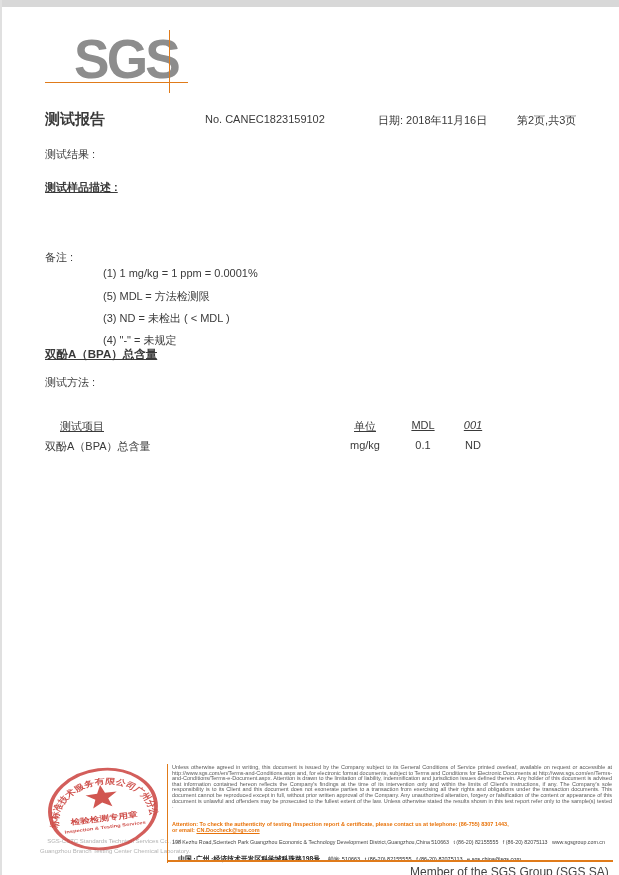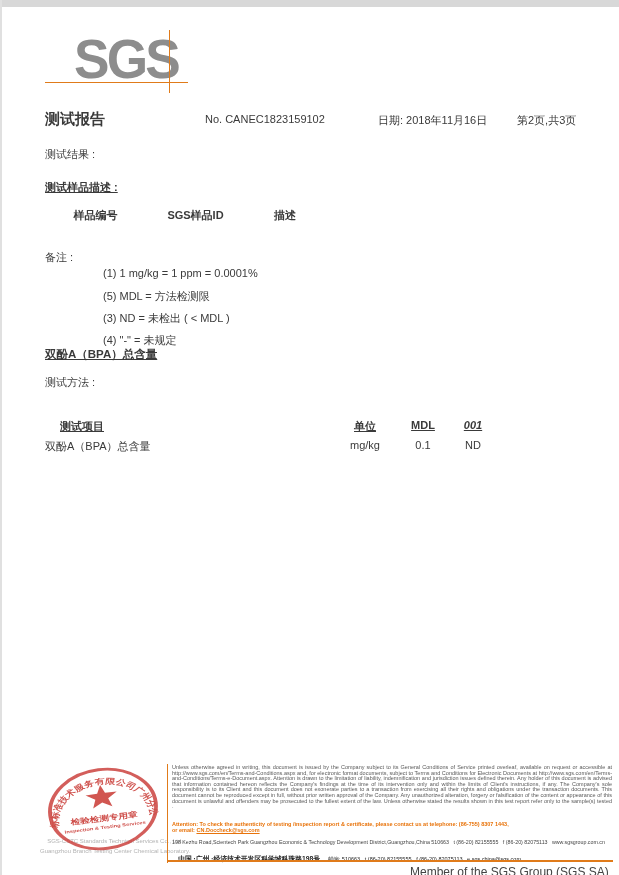--- a/index.html
+++ b/index.html
@@ -45,21 +45,21 @@
 
   .notes-label { position: absolute; left: 45px; top: 250px; }
   .note-item { position: absolute; left: 103px; font-size: 11px; color: #3a3a3a; }
 
   .section-heading { position: absolute; left: 45px; top: 347px; font-size: 11.5px; font-weight: bold; text-decoration: underline; color: #3a3a3a; }
   .method-label { position: absolute; left: 45px; top: 375px; }
   .method-text { position: absolute; left: 103px; top: 375px; width: 465px; font-size: 11px; line-height: 22px; color: #3a3a3a; text-align: justify; }
 
   
   .rt-cell { position: absolute; font-size: 11px; color: #3a3a3a; }
-  .rt-head { font-weight: bold; text-decoration: underline; }
+  .rt-head { font-weight: normal; text-decoration: underline; }
   .rt-center { width: 44px; text-align: center; }
   .rt-italic { font-style: italic; text-align: center; }
 
   
   .stamp-wrap { position: absolute; left: 45px; top: 765px; width: 116px; height: 88px; transform: rotate(-7deg); opacity: 0.9; }
   .company-line { position: absolute; font-size: 6px; color: #b3b3b3; left: 40px; width: 150px; text-align: center; white-space: nowrap; }
   .footer-vline { position: absolute; left: 167px; top: 764px; width: 1px; height: 99px; background: #e07b1a; }
   .legal-text { position: absolute; left: 172px; top: 765px; width: 440px; font-size: 5.5px; line-height: 5.6px; color: #5a5a5a; text-align: justify; }
   .attention-line { position: absolute; left: 172px; width: 440px; font-size: 5.5px; line-height: 5.7px; color: #e8730a; font-weight: bold; }
   .attention-email { text-decoration: underline; }
@@ -83,25 +83,20 @@
   <div class="doc-title">测试报告</div>
   <div class="report-no">No. CANEC1823159102</div>
   <div class="report-date">日期: 2018年11月16日</div>
   <div class="report-page">第2页,共3页</div>
 
   <div class="label results-label">测试结果 :</div>
   <div class="label sample-desc-heading">测试样品描述 :</div>
 
   <table class="sample-table">
     <tbody>
-        <tr>
-      <th class="c1">样品编号</th>
-      <th class="c2">SGS样品ID</th>
-      <th class="c3">描述</th>
-    </tr>
   </tbody>
     </table>
 
   <div class="label notes-label">备注 :</div>
   <div class="note-item" style="top:267px">(1) 1 mg/kg = 1 ppm = 0.0001%</div>
   <div class="note-item" style="top:289px">(5) MDL = 方法检测限</div>
   <div class="note-item" style="top:311px">(3) ND = 未检出 ( &lt; MDL )</div>
   <div class="note-item" style="top:333px">(4) "-" = 未规定</div>
 
   <div class="section-heading">双酚A（BPA）总含量</div>

